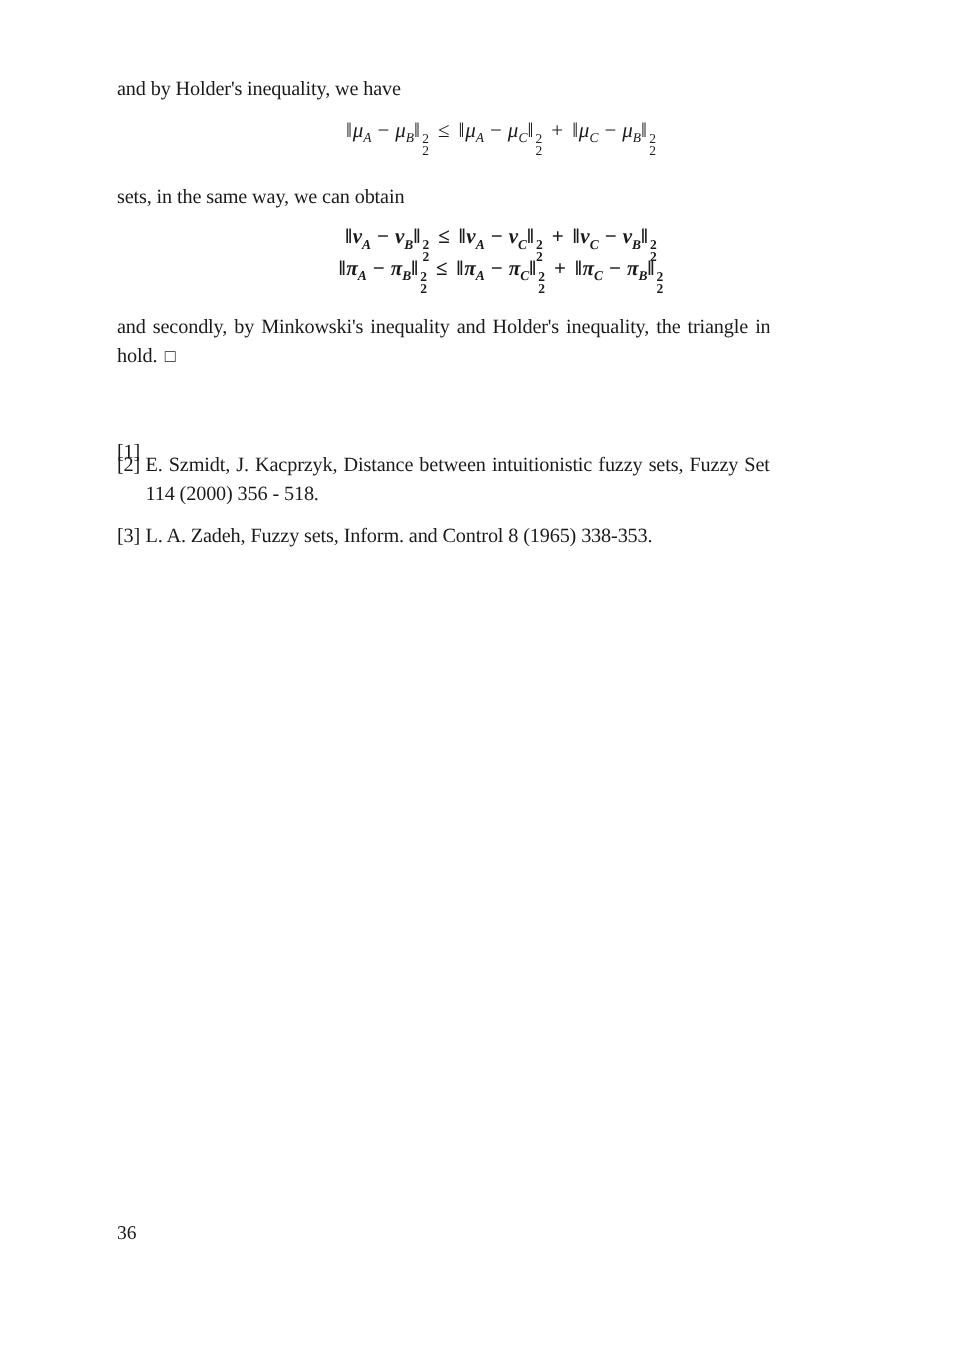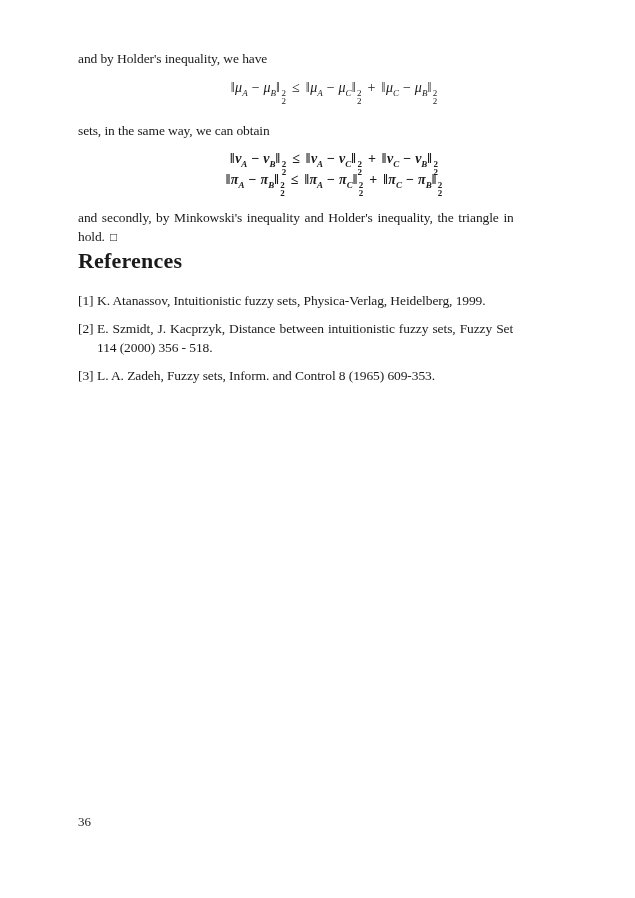--- a/index.html
+++ b/index.html
@@ -78,36 +78,34 @@
             <span class="eq-sup">2</span>
             <span class="eq-sub">2</span>
           </span></span><span class="eq-rel">+</span><span class="eq-norm"><span class="eq-bar">‖</span><span class="eq-var">π</span><sub class="eq-vsub">C</sub><span class="eq-op">−</span><span class="eq-var">π</span><sub class="eq-vsub">B</sub><span class="eq-bar">‖</span><span class="eq-supsub">
             <span class="eq-sup">2</span>
             <span class="eq-sub">2</span>
           </span></span></div>
     </div>
 
   <p class="block para" style="top:208px;"><span>and secondly, by Minkowski's inequality and Holder's inequality, the triangle inequality (8) is hold.</span><span class="qed">□</span></p>
 
-  <h1 class="references-heading">References</h1>
 
   <div class="refs">
 
     <div class="ref">
       <span class="ref-label">[1]</span>
-      <span class="ref-text">K. Atanassov, Intuitionistic fuzzy sets, Physica-Verlag, Heidelberg, 1999.</span>
     </div>
 
     <div class="ref">
       <span class="ref-label">[2]</span>
       <span class="ref-text">E. Szmidt, J. Kacprzyk, Distance between intuitionistic fuzzy sets, Fuzzy Sets and Systems 114 (2000) 356 - 518.</span>
     </div>
 
     <div class="ref">
       <span class="ref-label">[3]</span>
-      <span class="ref-text">L. A. Zadeh, Fuzzy sets, Inform. and Control 8 (1965) 609-353.</span>
+      <span class="ref-text">L. A. Zadeh, Fuzzy sets, Inform. and Control 8 (1965) 338-353.</span>
     </div>
 
   </div>
 
   <p class="pageno">36</p>
 
 </div>
 
 </body></html>

